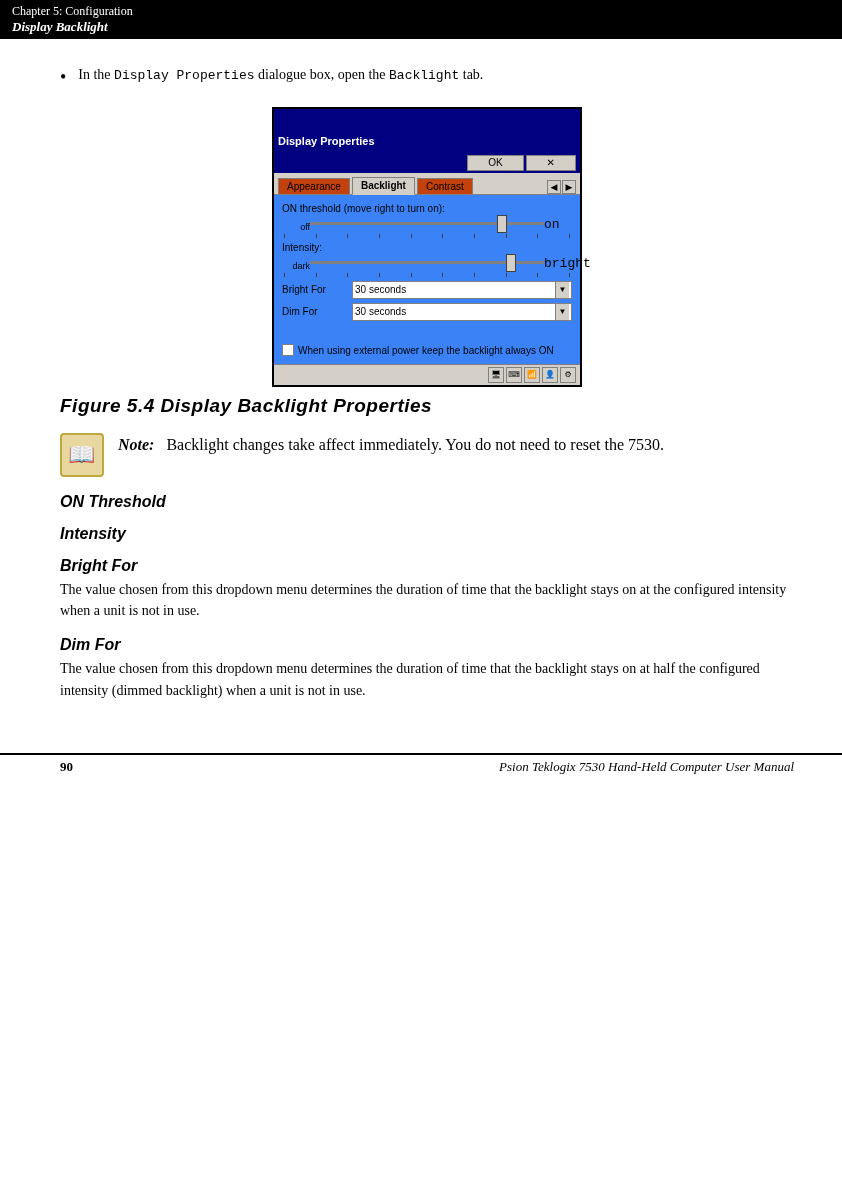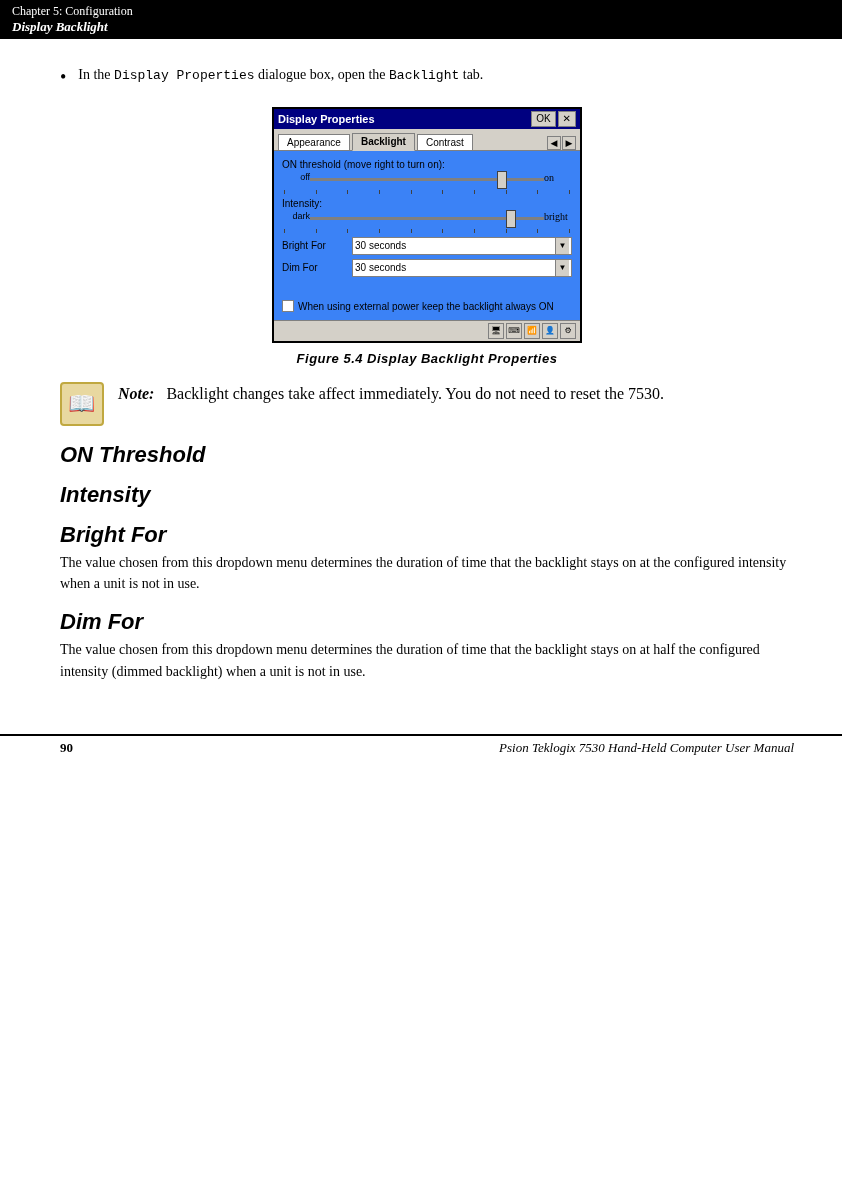--- a/index.html
+++ b/index.html
@@ -77,37 +77,38 @@
     }
     .dialog-titlebar-buttons {
       display: flex;
       align-items: center;
       gap: 2px;
     }
     .dialog-btn {
       background: #d4d0c8;
       border: 1px solid #808080;
       font-size: 10px;
-      padding: 0 4px;
+      padding: 0 20px;
       height: 16px;
       cursor: pointer;
       font-family: Arial, sans-serif;
+      margin-top: 44px;
     }
     .dialog-tabs {
       display: flex;
       align-items: flex-end;
       padding: 4px 4px 0 4px;
       gap: 2px;
       background: #d4d0c8;
     }
     .dialog-tab {
       padding: 2px 8px;
       border: 1px solid #808080;
       border-bottom: none;
-      background: #ffffff;
+      background: #c2410c;
       font-size: 10px;
       cursor: pointer;
       font-family: Arial, sans-serif;
     }
     .dialog-tab.active {
       background: #d4d0c8;
       border-bottom: 1px solid #d4d0c8;
       z-index: 1;
       font-weight: bold;
       margin-bottom: -1px;
@@ -137,34 +138,34 @@
 
     .dialog-row-label {
       font-size: 10px;
       margin-bottom: 2px;
       font-family: Arial, sans-serif;
     }
 
     
     .slider-row {
       display: flex;
-      align-items: flex-start;
+      align-items: flex-end;
       gap: 0;
       margin-bottom: 2px;
     }
     .slider-label-left {
       font-size: 9px;
       width: 28px;
       text-align: right;
       font-family: Arial, sans-serif;
     }
     .slider-label-right {
-      font-size: 10px;
+      font-size: 13px;
       width: 28px;
-      font-family: Liberation Serif, serif;
+      font-family: Liberation Mono, monospace;
     }
     .slider-track-wrap {
       flex: 1;
       position: relative;
       height: 16px;
       display: flex;
       align-items: center;
     }
     .slider-track {
       width: 100%;
@@ -264,22 +265,21 @@
       background: #d4d0c8;
       border: 1px solid #808080;
       display: flex;
       align-items: center;
       justify-content: center;
       font-size: 8px;
     }
 
     
     .figure-caption {
-      text-align: center;
-      font-size: 13px;
+      font-size: 19px;
       font-style: italic;
       margin: 4px 0 16px 0;
       font-family: Arial, Helvetica, sans-serif;
       font-weight: bold;
       letter-spacing: 0.5px;
     }
 
     
     .note-box {
       display: flex;
@@ -303,21 +303,21 @@
       font-size: 16px;
       line-height: 1.5;
     }
     .note-text strong {
       font-style: italic;
     }
 
     
     .section-heading {
       font-family: Arial, Helvetica, sans-serif;
-      font-size: 22px;
+      font-size: 16px;
       font-style: italic;
       font-weight: bold;
       margin: 14px 0 4px 0;
       color: #000;
     }
 
     
     .body-text {
       font-size: 14px;
       line-height: 1.55;

